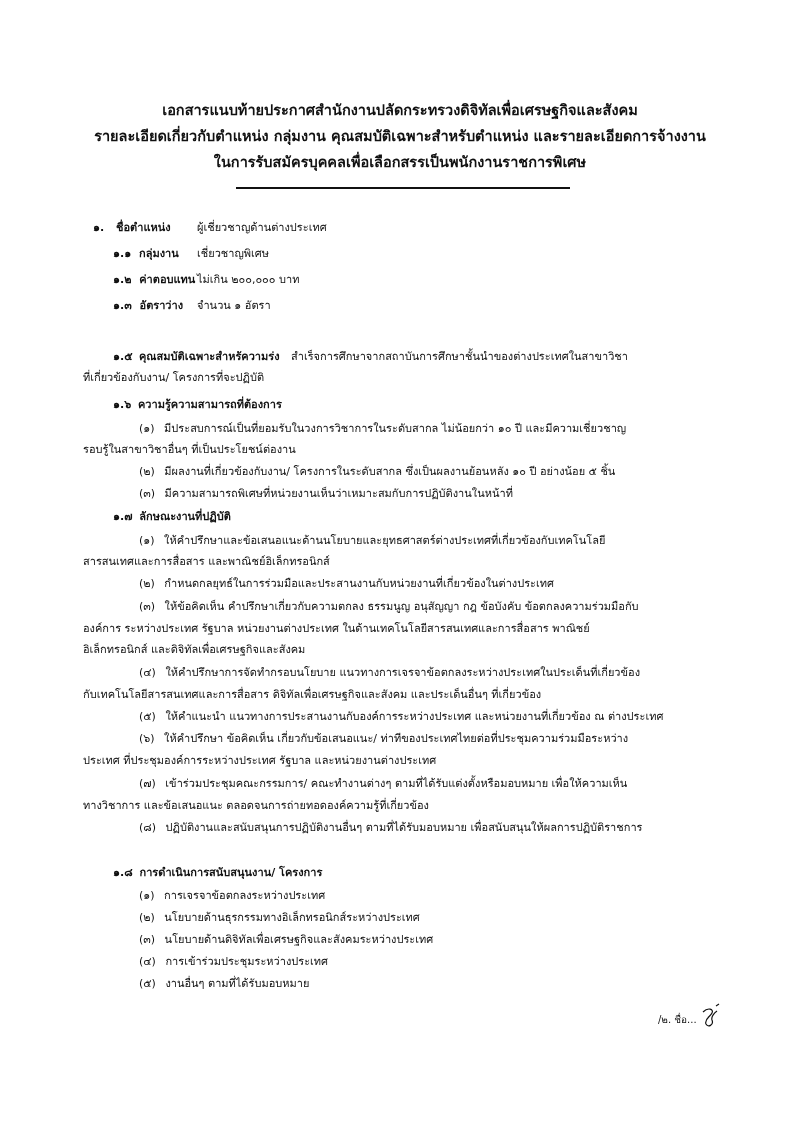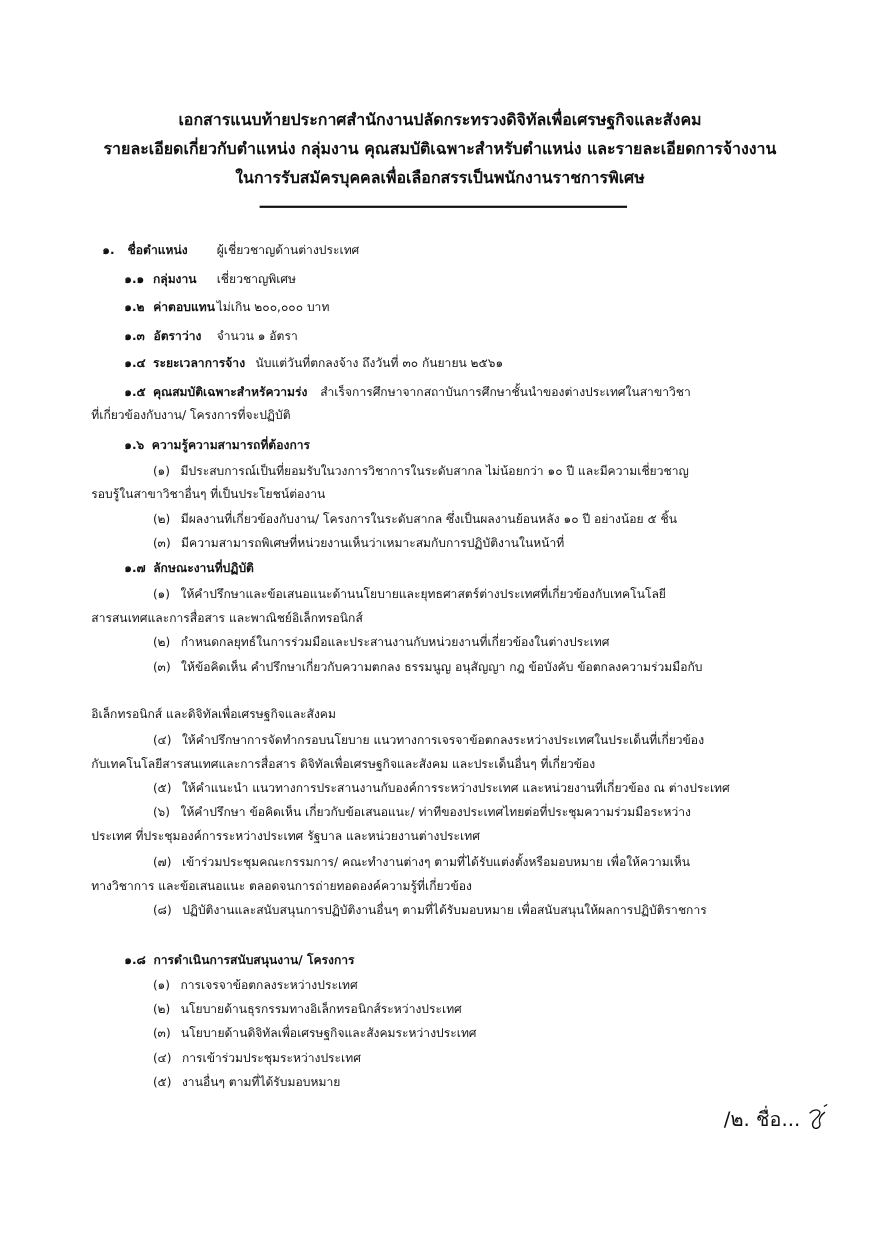--- a/index.html
+++ b/index.html
@@ -43,21 +43,21 @@
       position: absolute;
       font-size: 11px;
       line-height: 18px;
       white-space: nowrap;
     }
     .b { font-weight: bold; }
     .signature {
       position: absolute;
       left: 658px;
       top: 1003px;
-      font-size: 18px;
+      font-size: 10px;
       line-height: 20px;
       white-space: nowrap;
     }
     .sig-scribble {
       display: inline-block;
       vertical-align: middle;
     }
   </style>
 </head>
 <body>
@@ -86,25 +86,20 @@
     <span style="margin-left:4px;">ค่าตอบแทน</span>
   </div>
   <div class="line" style="left:197px; top:271px;">ไม่เกิน ๒๐๐,๐๐๐ บาท</div>
 
   <div class="line b" style="left:113px; top:297px;">
     <span>๑.๓</span>
     <span style="margin-left:4px;">อัตราว่าง</span>
   </div>
   <div class="line" style="left:197px; top:297px;">จำนวน ๑ อัตรา</div>
 
-  <div class="line" style="left:113px; top:322px;">
-    <span class="b">๑.๔</span>
-    <span class="b" style="margin-left:3px;">ระยะเวลาการจ้าง</span>
-    <span style="margin-left:6px;">นับแต่วันที่ตกลงจ้าง ถึงวันที่ ๓๐ กันยายน ๒๕๖๑</span>
-  </div>
 
   <div class="line" style="left:113px; top:348px;">
     <span class="b">๑.๕</span>
     <span class="b" style="margin-left:3px;">คุณสมบัติเฉพาะสำหรัความร่ง</span>
     <span style="margin-left:8px;">สำเร็จการศึกษาจากสถาบันการศึกษาชั้นนำของต่างประเทศในสาขาวิชา</span>
   </div>
   <div class="line" style="left:83px; top:369px;">ที่เกี่ยวข้องกับงาน/ โครงการที่จะปฏิบัติ</div>
 
   <div class="line b" style="left:113px; top:396px;">
     <span>๑.๖</span>
@@ -137,20 +132,21 @@
 
   <div class="line" style="left:139px; top:575px;">
     <span>(๒)</span>
     <span style="margin-left:6px;">กำหนดกลยุทธ์ในการร่วมมือและประสานงานกับหน่วยงานที่เกี่ยวข้องในต่างประเทศ</span>
   </div>
 
   <div class="line" style="left:139px; top:598px;text-align:right;">
     <span>(๓)</span>
     <span style="margin-left:6px;">ให้ข้อคิดเห็น คำปรึกษาเกี่ยวกับความตกลง ธรรมนูญ อนุสัญญา กฎ ข้อบังคับ ข้อตกลงความร่วมมือกับ</span>
   </div>
+  <div class="line" style="left:83px; top:620px;">องค์การ ระหว่างประเทศ รัฐบาล หน่วยงานต่างประเทศ ในด้านเทคโนโลยีสารสนเทศและการสื่อสาร พาณิชย์</div>
   <div class="line" style="left:83px; top:641px;">อิเล็กทรอนิกส์ และดิจิทัลเพื่อเศรษฐกิจและสังคม</div>
 
   <div class="line" style="left:139px; top:664px;">
     <span>(๔)</span>
     <span style="margin-left:6px;">ให้คำปรึกษาการจัดทำกรอบนโยบาย แนวทางการเจรจาข้อตกลงระหว่างประเทศในประเด็นที่เกี่ยวข้อง</span>
   </div>
   <div class="line" style="left:83px; top:686px;">กับเทคโนโลยีสารสนเทศและการสื่อสาร ดิจิทัลเพื่อเศรษฐกิจและสังคม และประเด็นอื่นๆ ที่เกี่ยวข้อง</div>
 
   <div class="line" style="left:139px; top:708px;">
     <span>(๕)</span>

